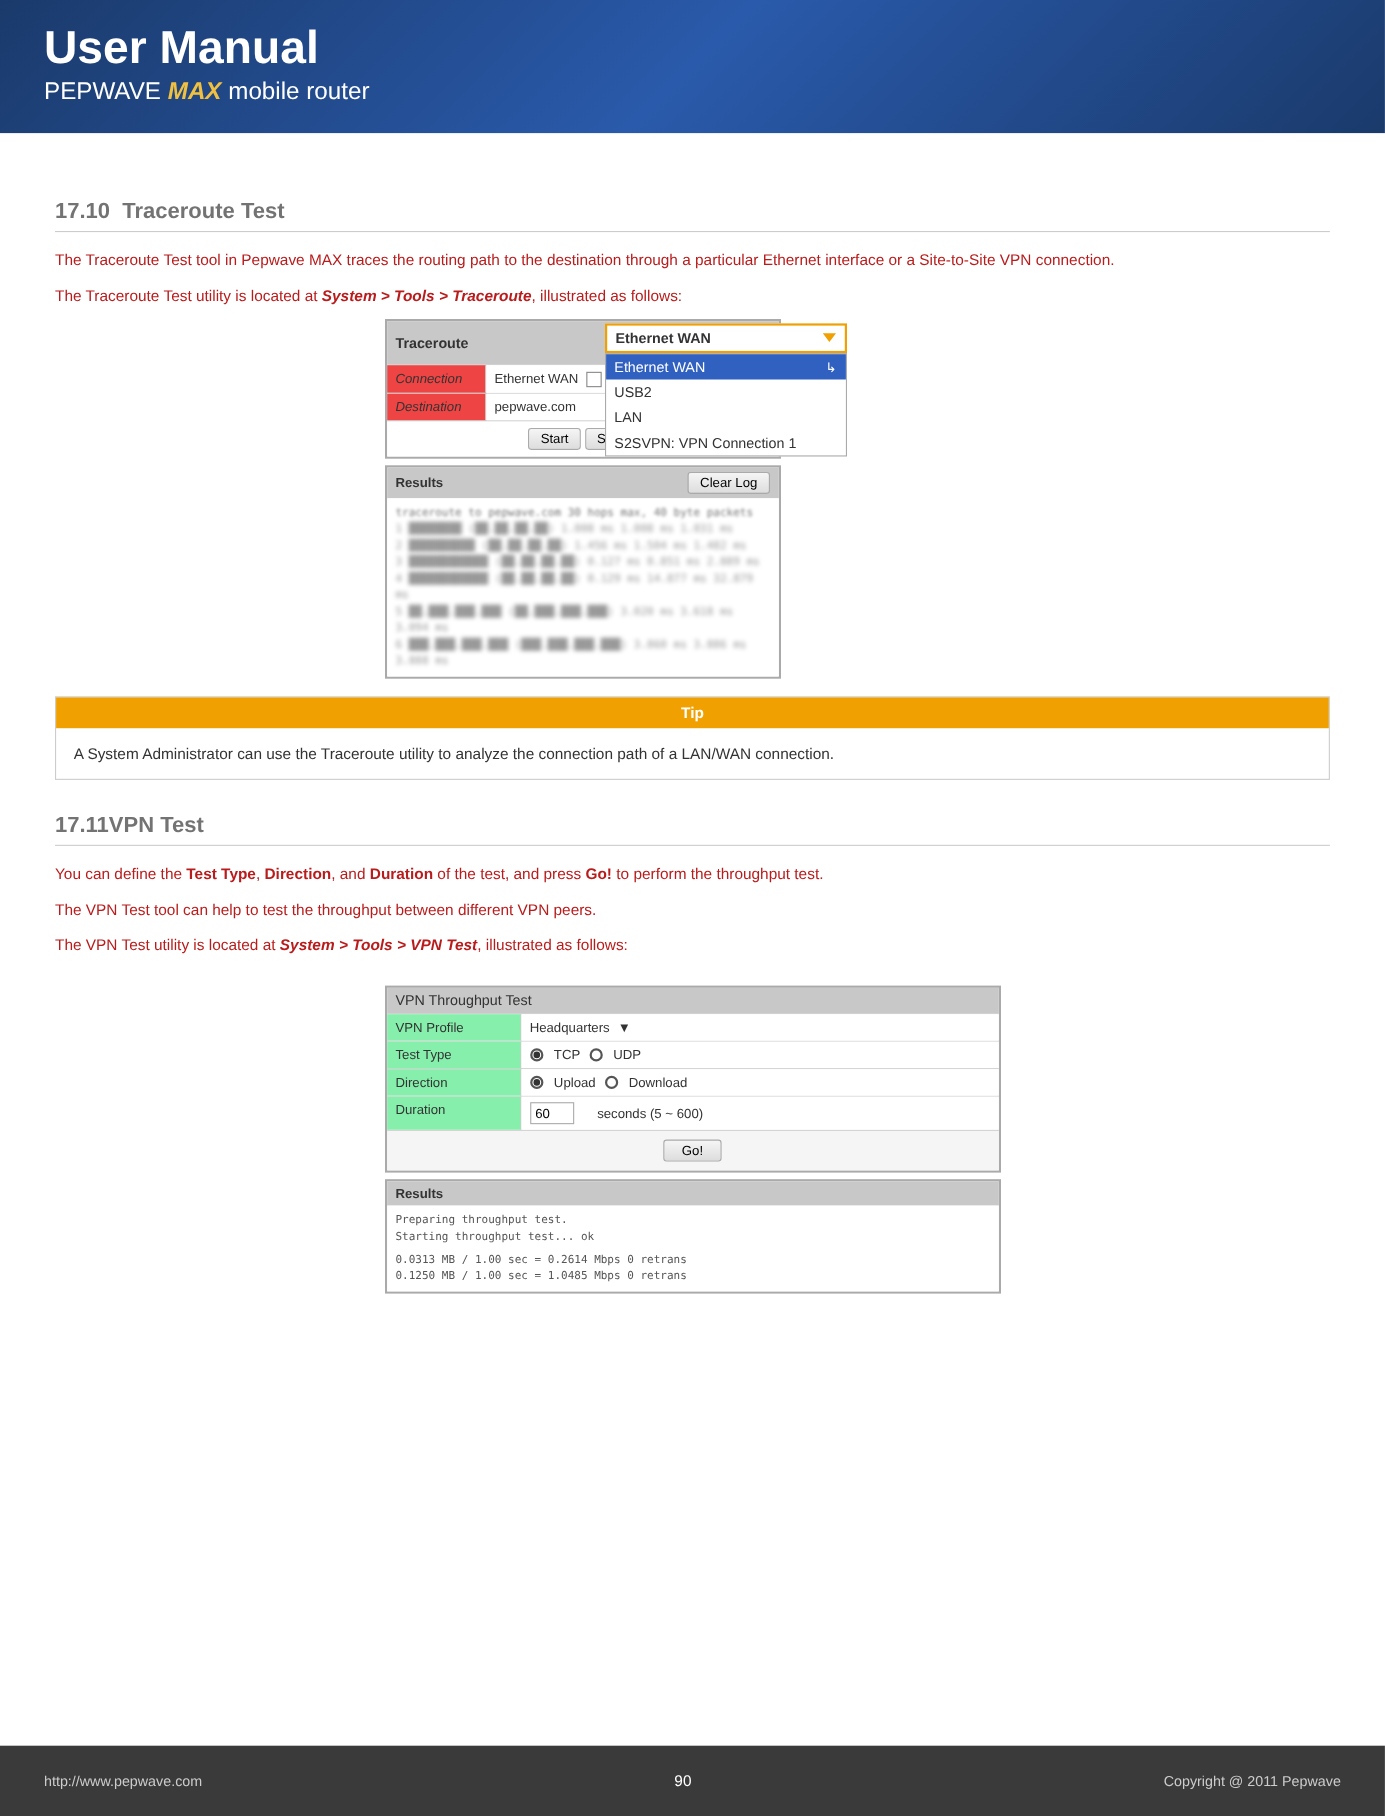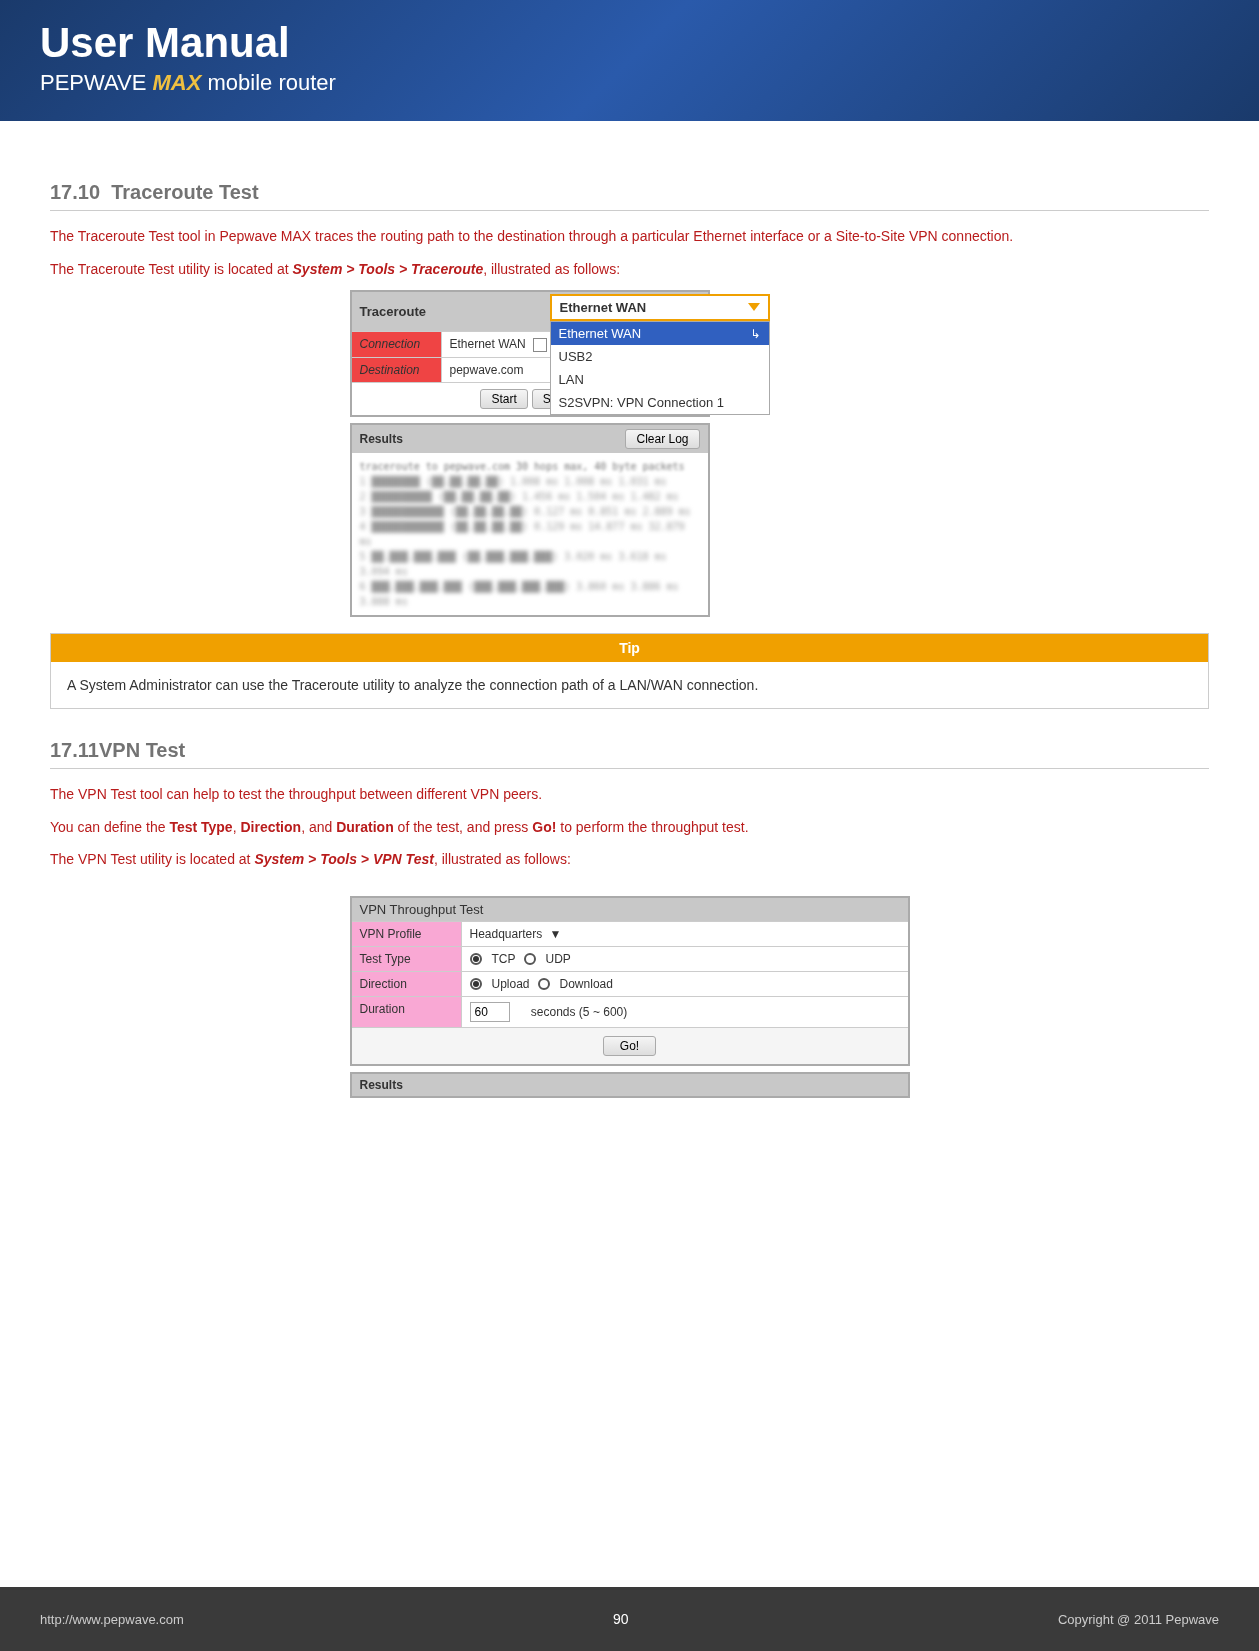--- a/index.html
+++ b/index.html
@@ -214,22 +214,22 @@
       background: #c8c8c8;
       padding: 4px 8px;
       font-weight: normal;
       font-size: 13px;
     }
     .vpn-row {
       display: flex;
       border-top: 1px solid #ccc;
     }
     .vpn-label {
-      background: #f9a8d4;
-      width: 110px;
+      background: #86efac;
+      width: 122px;
       padding: 5px 8px;
       font-size: 12px;
       border-right: 1px solid #ccc;
     }
     .vpn-value {
       padding: 5px 8px;
       flex: 1;
       background: white;
       font-size: 12px;
     }
@@ -387,24 +387,24 @@
     <div class="tip-box">
       <div class="tip-header">Tip</div>
       <div class="tip-content">A System Administrator can use the Traceroute utility to analyze the connection path of a LAN/WAN connection.</div>
     </div>
   </div>
 
   <div class="section-sep">
     <div class="section-heading">
       <span>17.11</span><span>VPN Test</span>
     </div>
-    <p class="section-desc">The VPN Test tool can help to test the throughput between different VPN peers.</p>
     <p class="section-desc" style="text-align:justify;">
       You can define the <strong>Test Type</strong>, <strong>Direction</strong>, and <strong>Duration</strong> of the test, and press <strong>Go!</strong> to perform the throughput test.
     </p>
+    <p class="section-desc">The VPN Test tool can help to test the throughput between different VPN peers.</p>
     <p class="section-desc">
       <span>The VPN Test utility is located at </span><span class="bold">System &gt; Tools &gt; VPN Test</span><span>, illustrated as follows:</span>
     </p>
 
     <div class="screenshot-wrapper">
       <div class="vpn-screenshot-container">
         <div class="vpn-table">
           <div class="vpn-header">VPN Throughput Test</div>
           <div class="vpn-row">
             <div class="vpn-label">VPN Profile</div>
@@ -444,20 +444,26 @@
           </div>
           <div class="vpn-buttons">
             <button class="btn-small" style="padding: 2px 16px;">Go!</button>
           </div>
         </div>
 
         <div class="results-box" style="margin-top:6px;">
           <div class="results-header">
             <span>Results</span>
           </div>
+          <div class="results-content" style="min-height:70px;">
+            <div>Preparing throughput test.</div>
+            <div>Starting throughput test... ok</div>
+            <div style="margin-top:6px;">    0.0313 MB /  1.00 sec =   0.2614 Mbps    0 retrans</div>
+            <div>    0.1250 MB /  1.00 sec =   1.0485 Mbps    0 retrans</div>
+          </div>
         </div>
       </div>
     </div>
   </div>
 
 </div>
 
 <div class="footer">
   <span>http://www.pepwave.com</span>
   <span class="footer-center">90</span>

